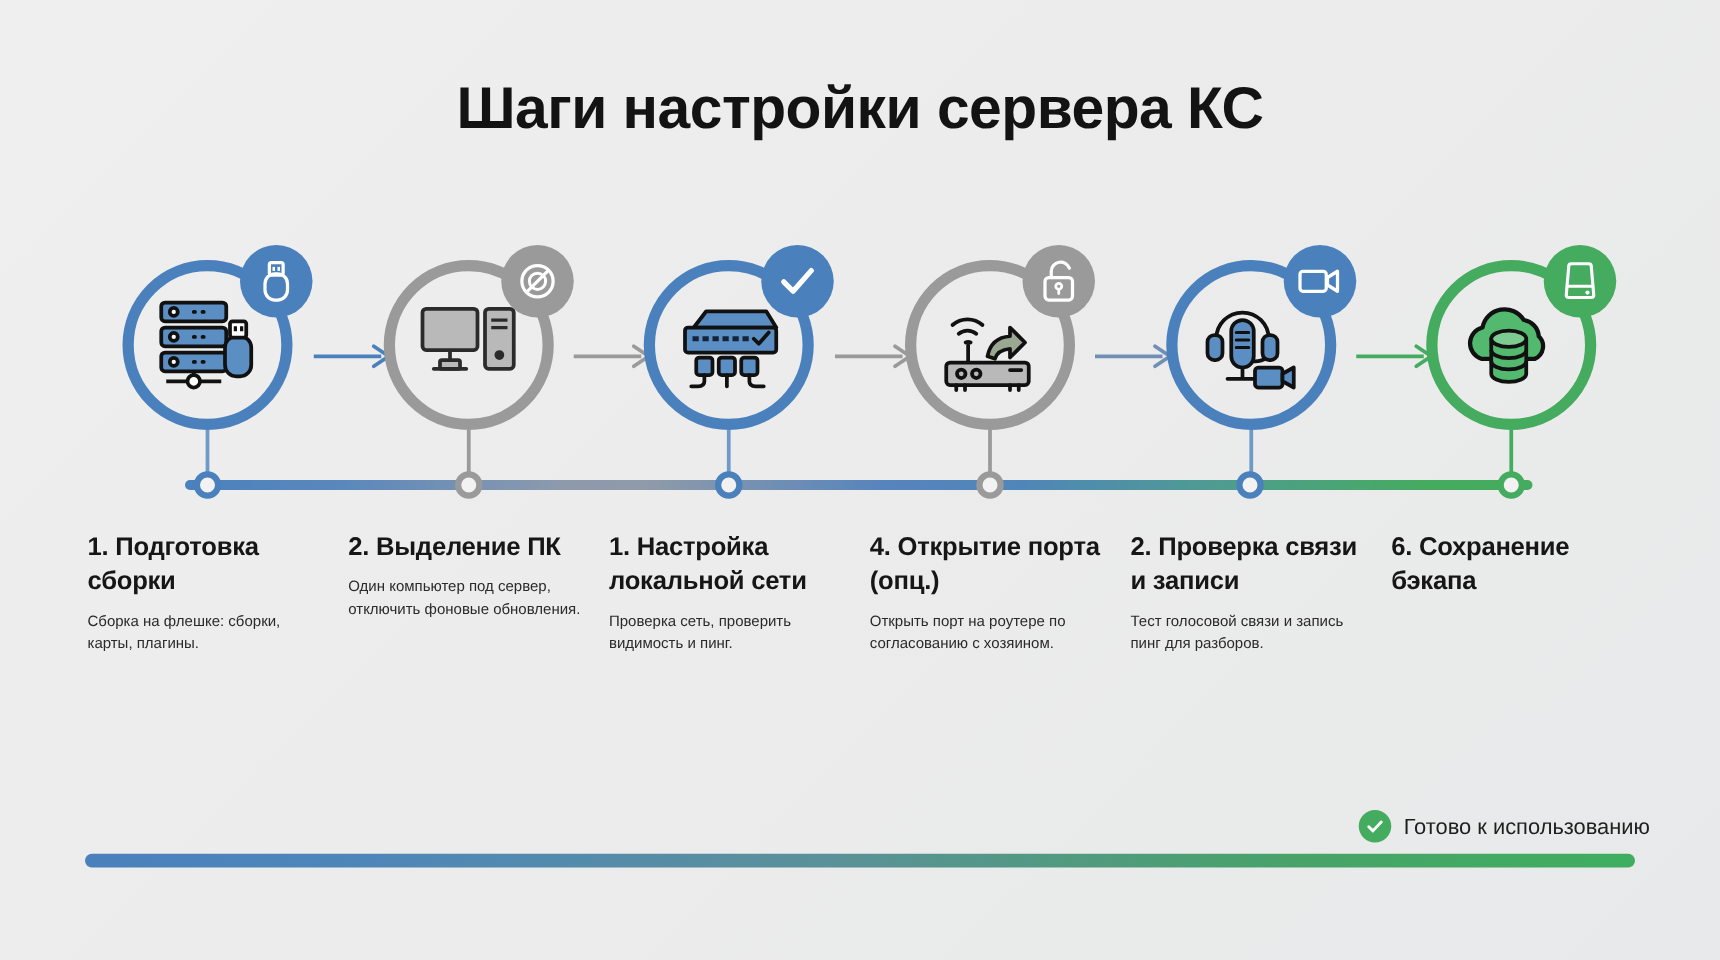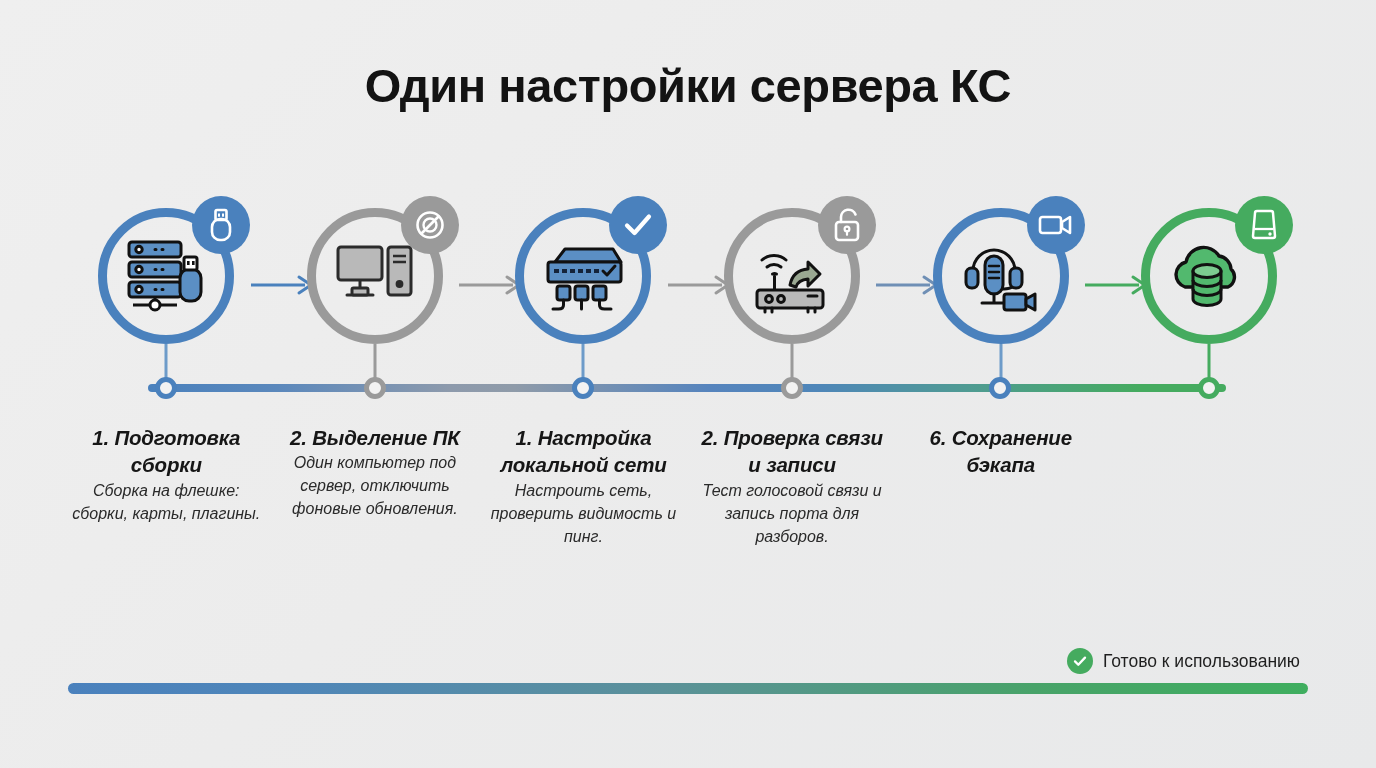--- a/index.html
+++ b/index.html
@@ -155,42 +155,41 @@
     top: 424px;
     left: 62px;
     width: 1252px;
     display: flex;
     flex-direction: row;
   }
   .caption {
     width: 208.6px;
     padding: 0 8px;
     box-sizing: border-box;
-    text-align: center;
-    font-style: italic;
+    text-align: left;
   }
   .cap-title {
     font-size: 20.5px;
     font-weight: bold;
     line-height: 1.33;
     color: #161616;
     letter-spacing: -0.2px;
   }
   .cap-desc {
-    margin-top: 0;
-    font-size: 16px;
+    margin-top: 10px;
+    font-size: 12px;
     line-height: 1.44;
     color: #2a2a2a;
     font-weight: 400;
   }
 
   
   .footer-note {
     position: absolute;
-    right: 76px;
+    right: 56px;
     top: 648px;
     display: flex;
     align-items: center;
     gap: 10px;
   }
   .check-circle {
     width: 26px;
     height: 26px;
     border-radius: 50%;
     background: #45ab5f;
@@ -211,21 +210,21 @@
     height: 11px;
     border-radius: 6px;
     background: linear-gradient(to right, #4a81bd 0%, #4f86b9 18%, #5b9199 48%, #48a369 78%, #3fae5f 100%);
   }
 </style>
 </head>
 <body>
 
 <div id="canvas">
 
-  <div class="title">Один настройки сервера КС</div>
+  <div class="title">Шаги настройки сервера КС</div>
 
   <div class="steps">
 
     <div class="step">
       <div class="circle-wrap">
         <div class="ring blue"></div>
         <div class="glyph">
           <svg width="86" height="74" viewBox="0 0 86 74">
             <g fill="none" stroke="#111" stroke-width="3">
               <rect x="6" y="3" width="52" height="15" rx="3" fill="#5b8fc4"></rect>
@@ -453,25 +452,29 @@
     <div class="caption">
       <div class="cap-title">1. Подготовка сборки</div>
       <div class="cap-desc">Сборка на флешке: сборки, карты, плагины.</div>
     </div>
     <div class="caption">
       <div class="cap-title">2. Выделение ПК</div>
       <div class="cap-desc">Один компьютер под сервер, отключить фоновые обновления.</div>
     </div>
     <div class="caption">
       <div class="cap-title">1. Настройка локальной сети</div>
-      <div class="cap-desc">Настроить сеть, проверить видимость и пинг.</div>
+      <div class="cap-desc">Проверка сеть, проверить видимость и пинг.</div>
+    </div>
+    <div class="caption">
+      <div class="cap-title">4. Открытие порта (опц.)</div>
+      <div class="cap-desc">Открыть порт на роутере по согласованию с хозяином.</div>
     </div>
     <div class="caption">
       <div class="cap-title">2. Проверка связи и записи</div>
-      <div class="cap-desc">Тест голосовой связи и запись порта для разборов.</div>
+      <div class="cap-desc">Тест голосовой связи и запись пинг для разборов.</div>
     </div>
     <div class="caption">
       <div class="cap-title">6. Сохранение бэкапа</div>
     </div>
   </div>
 
   <div class="footer-note">
     <span class="check-circle">
       <svg width="16" height="14" viewBox="0 0 16 14">
         <path d="M3 7.4 L6.3 10.7 L13 3.6" stroke="#fff" stroke-width="2.3" fill="none" stroke-linecap="round" stroke-linejoin="round"></path>

